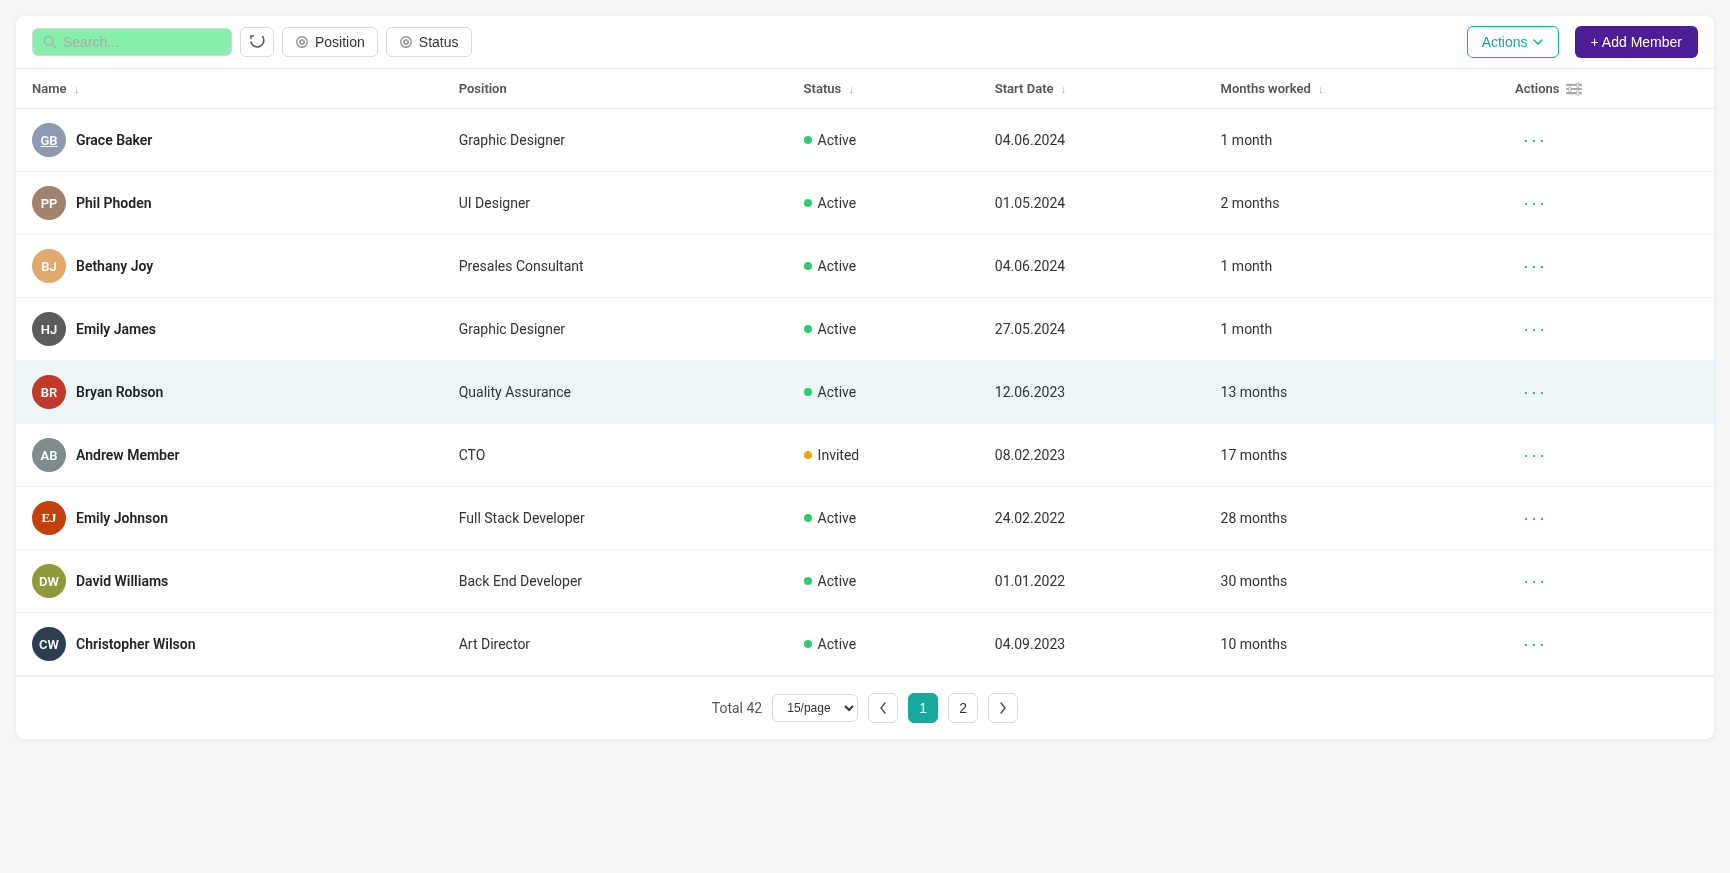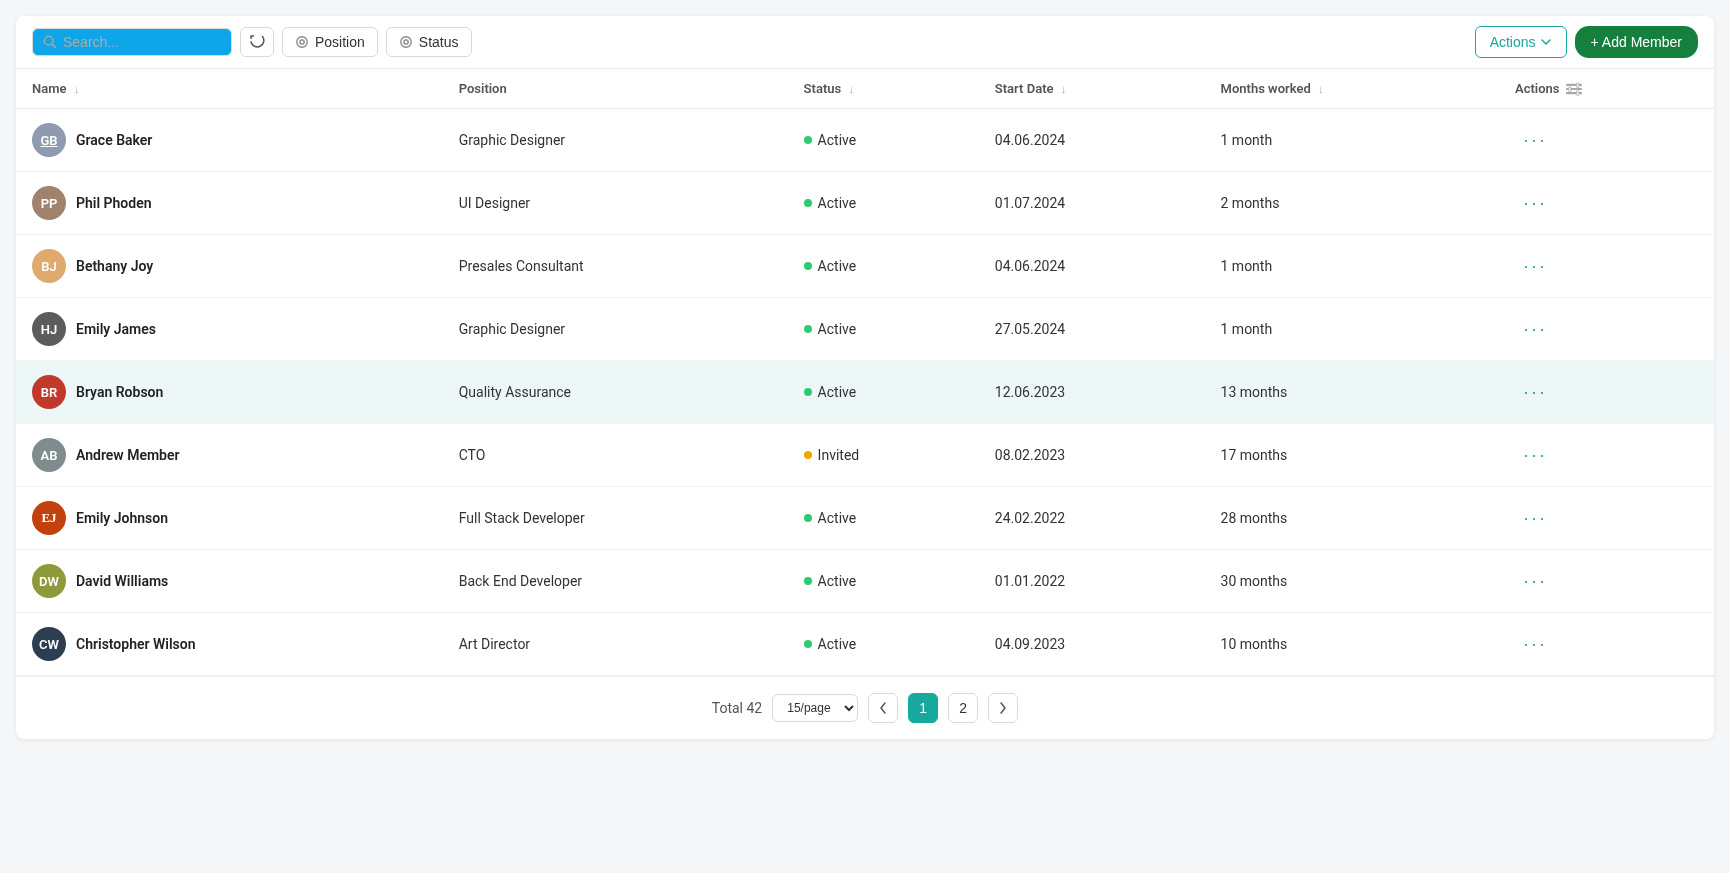--- a/index.html
+++ b/index.html
@@ -23,21 +23,21 @@
       border-bottom: 1px solid #e8e8e8;
       gap: 8px;
     }
     .search-wrapper {
       display: flex;
       align-items: center;
       border: 1px solid #d9d9d9;
       border-radius: 6px;
       padding: 5px 10px;
       gap: 6px;
-      background: #0ea5e9;
+      background: #86efac;
       min-width: 200px;
     }
     .search-icon-svg {
       color: #aaa;
       flex-shrink: 0;
     }
     .search-input {
       border: none;
       outline: none;
       font-size: 14px;
@@ -77,30 +77,31 @@
       padding: 7px 14px;
       cursor: pointer;
       color: #17a89e;
       font-size: 14px;
       display: flex;
       align-items: center;
       gap: 4px;
     }
     .add-member-btn {
       border: none;
-      background: #15803d;
-      border-radius: 14px;
+      background: #4c1d95;
+      border-radius: 6px;
       padding: 8px 16px;
       cursor: pointer;
       color: #fff;
       font-size: 14px;
       display: flex;
       align-items: center;
       gap: 4px;
       font-weight: 500;
+      margin-left: 8px;
     }
     table {
       width: 100%;
       border-collapse: collapse;
     }
     thead tr {
       border-bottom: 1px solid #e8e8e8;
     }
     thead th {
       padding: 12px 16px;
@@ -360,21 +361,21 @@
       <td>
         <span>UI Designer</span>
       </td>
       <td>
         <div class="status-text">
           <span class="status-dot active"></span>
           <span>Active</span>
         </div>
       </td>
       <td>
-        <span>01.07.2024</span>
+        <span>01.05.2024</span>
       </td>
       <td>
         <span>2 months</span>
       </td>
       <td>
         <button class="more-btn">···</button>
       </td>
     </tr>
         <tr>
       <td>

